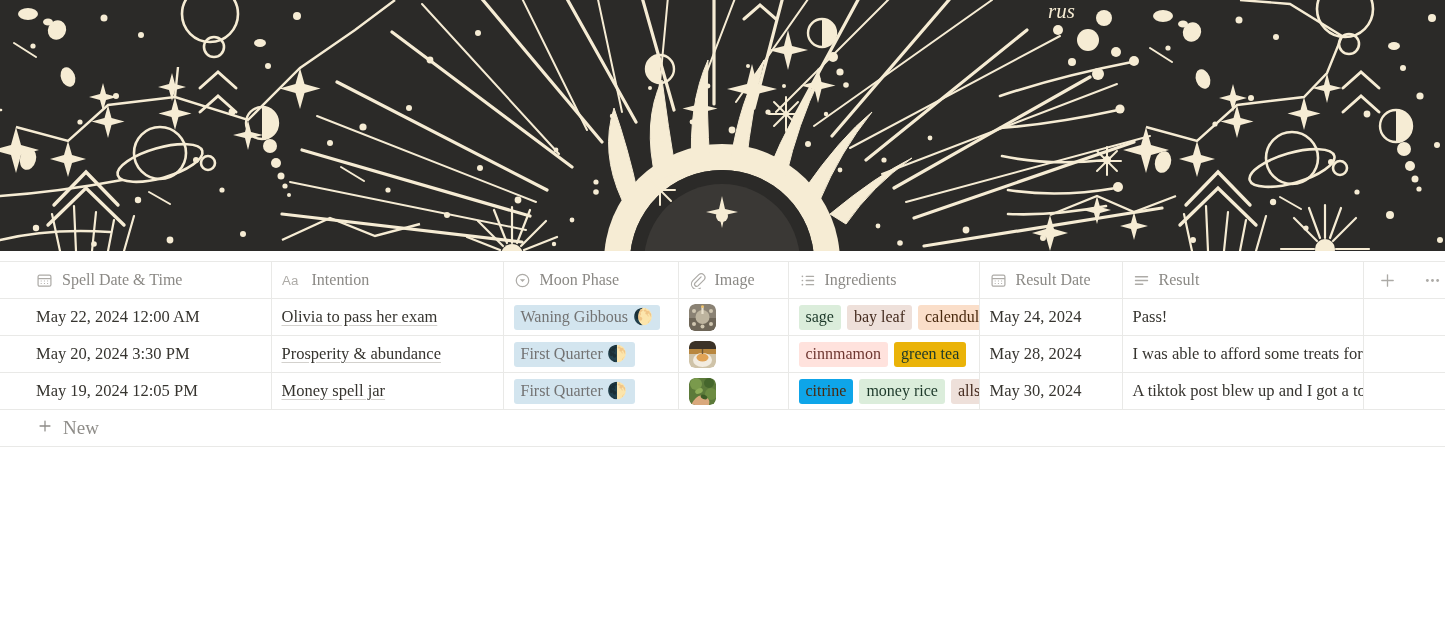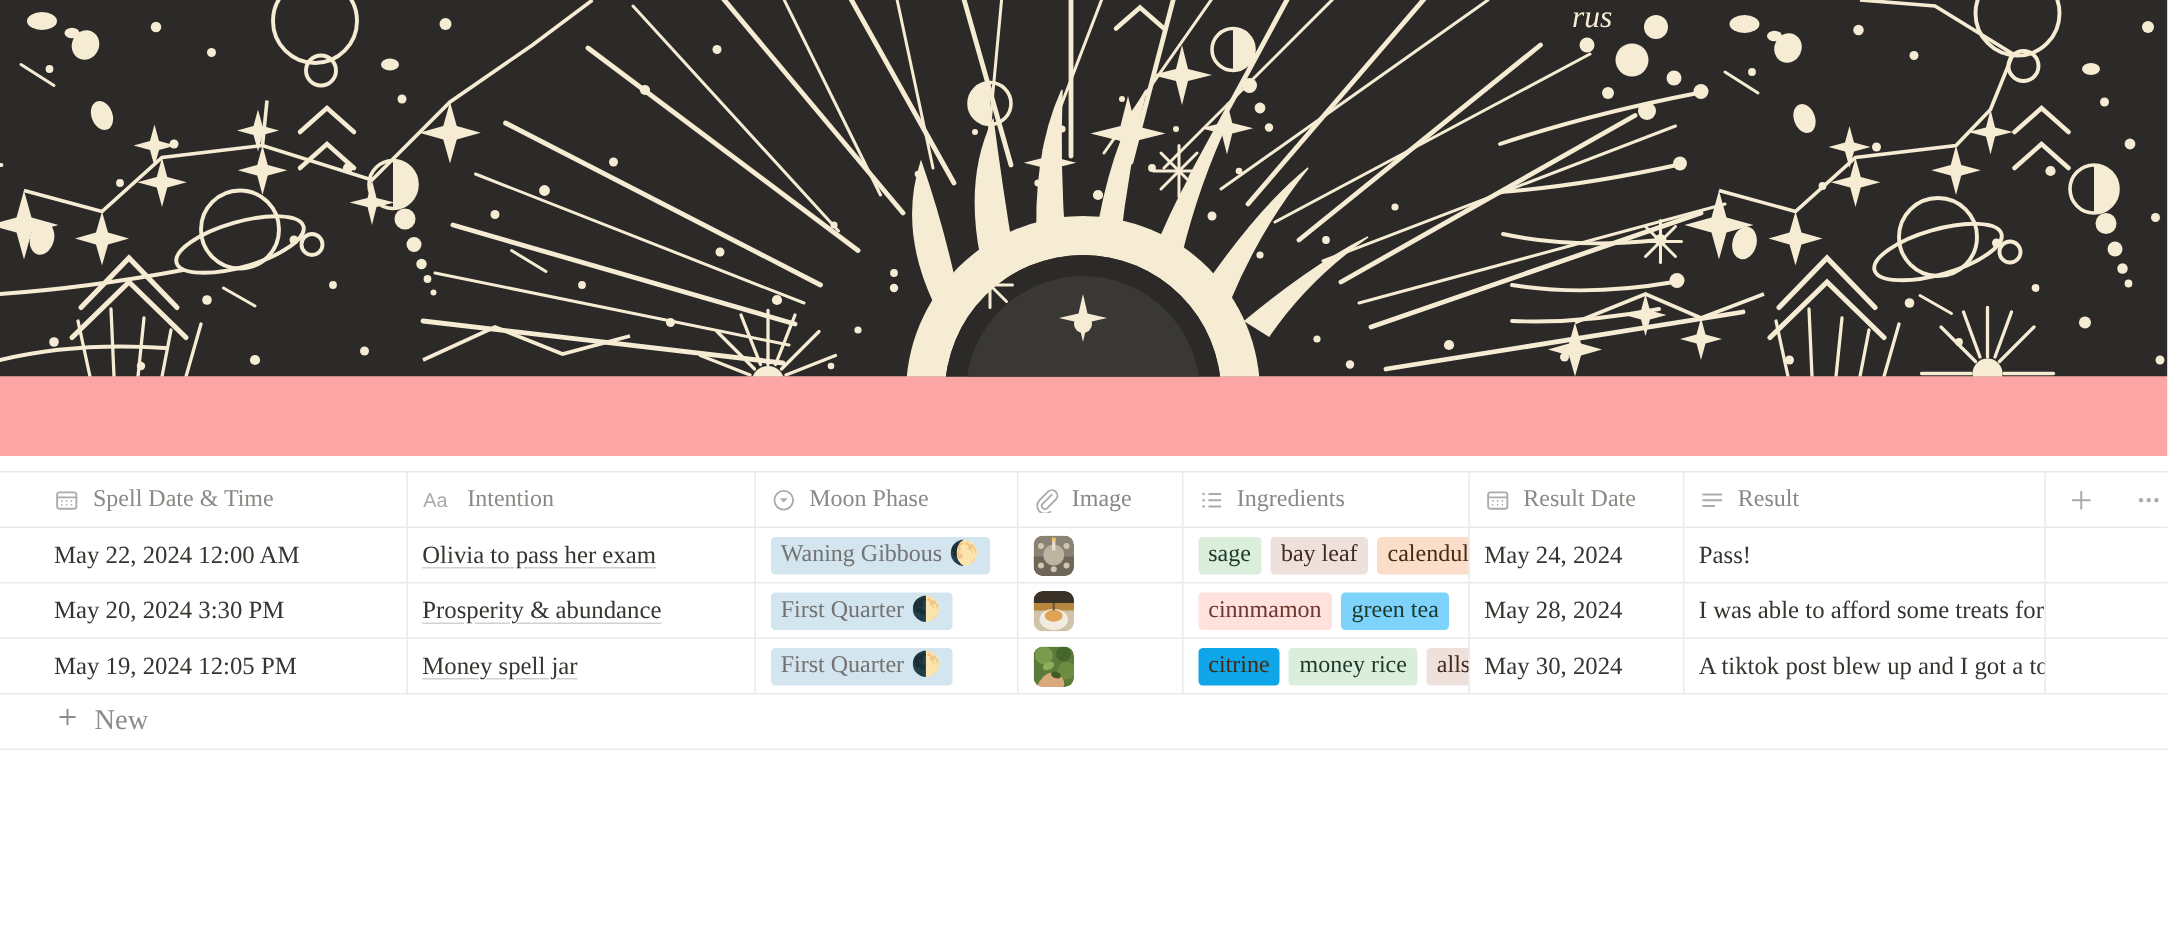--- a/index.html
+++ b/index.html
@@ -6,22 +6,22 @@
   html, body {
     width: 1445px; height: 618px;
     background: #ffffff;
     font-family: "Liberation Serif", "DejaVu Serif", serif;
     overflow: hidden;
   }
 
   
   .cover {
     position: relative;
-    width: 1445px; height: 304px;
-    background: #fca5a5;
+    width: 1445px; height: 251px;
+    background: #0369a1;
     overflow: hidden;
   }
   .cover svg { position: absolute; top: 0; left: 0; display: block; }
 
   
   .page { padding: 0; }
   .title {
     margin: 45px 0 0 34px;
     font-size: 42px;
     font-weight: 700;
@@ -679,21 +679,21 @@
                   <ellipse cx="13.5" cy="19" rx="9.5" ry="7" fill="#f2ece0"></ellipse>
                   <ellipse cx="13.5" cy="16.5" rx="6" ry="4" fill="#e0a356"></ellipse>
                   <rect x="12.8" y="8" width="1.4" height="5" fill="#6b5436"></rect>
                 </g>
               </svg>
             </span>
           </td>
           <td>
             <span class="tags-row">
               <span class="tag" style="background:#ffe2dd;color:#6e3630">cinnmamon</span>
-              <span class="tag" style="background:#7dd3fc;color:#1c3829">green tea</span>
+              <span class="tag" style="background:#eab308;color:#1c3829">green tea</span>
             </span>
           </td>
           <td>May 28, 2024</td>
           <td>I was able to afford some treats for</td>
           <td></td>
         </tr>
 
         <tr>
           <td>May 19, 2024 12:05 PM</td>
           <td>

